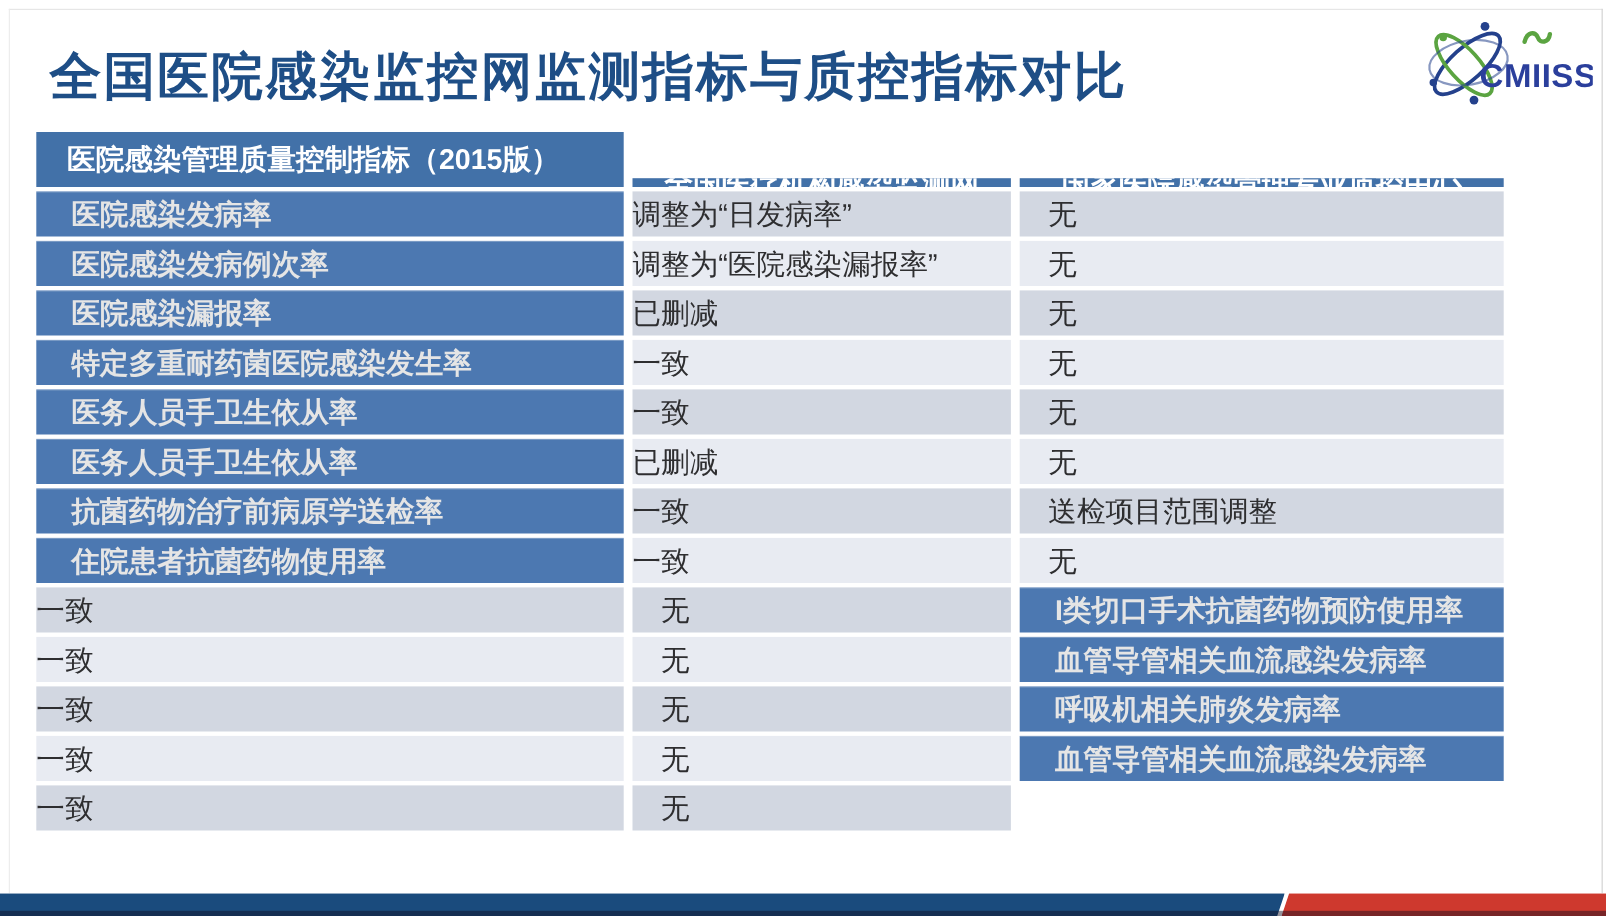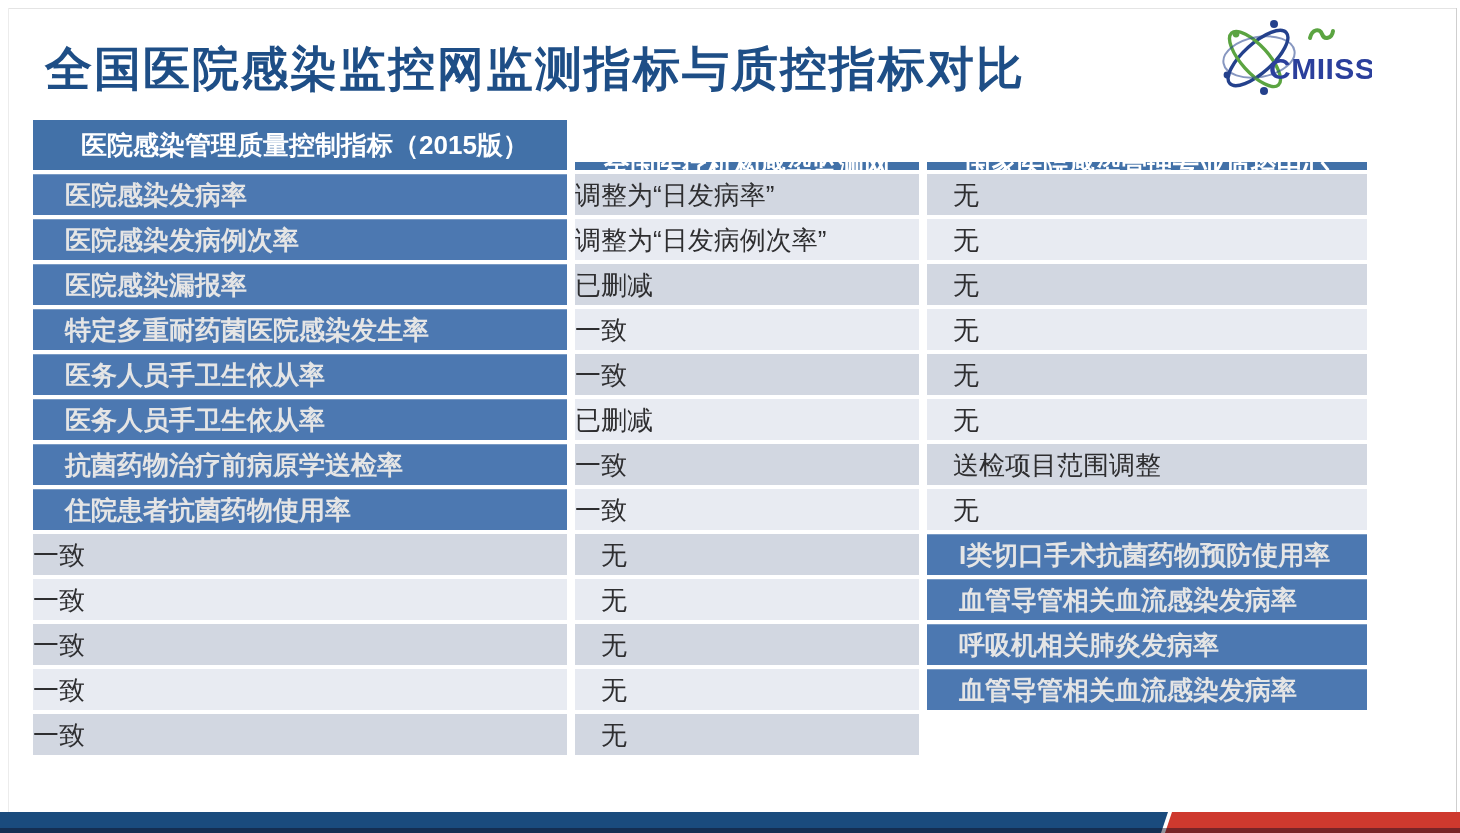--- a/index.html
+++ b/index.html
@@ -11,36 +11,36 @@
   .frame-top{position:absolute;left:8px;right:3px;top:8px;height:1px;background:#e4e4e4;}
   .frame-left{position:absolute;left:8px;top:8px;bottom:21px;width:1px;background:#ececec;}
   .frame-right{position:absolute;right:3px;top:8px;bottom:21px;width:1px;background:#cfcfcf;}
 
   .title{
     position:absolute;left:33px;top:28px;margin:12px;
     font-size:47px;line-height:58px;font-weight:800;letter-spacing:2px;
     color:#1e4e86;white-space:nowrap;
   }
 
-  .logo{position:absolute;left:1212px;top:12px;width:160px;height:92px;}
+  .logo{position:absolute;left:1288px;top:12px;width:160px;height:92px;}
 
   
   .table{
     position:absolute;left:33px;top:120px;
     display:grid;
     grid-template-columns:534px 344px 440px;
     grid-template-rows:50px;
     grid-auto-rows:41px;
     column-gap:8px;row-gap:4px;
   }
   .cell{display:flex;align-items:center;font-size:26px;line-height:1;white-space:nowrap;overflow:hidden;}
   .th{
     background:#4271a8;color:#ffffff;font-weight:700;
   }
-  .th.c1{justify-content:flex-start;padding-left:48px;}
+  .th.c1{justify-content:flex-start;padding-left:28px;}
   .th.c2,.th.c3{justify-content:center;margin-top:42px;}
   .cell.left{
     background:#4c78b1;color:#e5e5e5;font-weight:700;padding-left:32px;
     box-shadow:inset 0 1px 0 rgba(255,255,255,0.25);
   }
   .cell.mid{color:#2e2e30;}
   .cell.right{padding-left:26px;color:#2e2e30;}
   .shade-dark{background:#d2d7e1;}
   .shade-light{background:#e8ebf2;}
   .red{color:#cf2522;font-weight:400;}
@@ -84,21 +84,21 @@
   <div class="table">
     <div class="cell th c1">医院感染管理质量控制指标（2015版）</div>
     <div class="cell th c2">全国医疗机构感染监测网</div>
     <div class="cell th c3">国家医院感染管理专业质控中心</div>
 
   <div class="cell left">医院感染发病率</div>
   <div class="cell mid shade-dark">调整为“日发病率”</div>
   <div class="cell right shade-dark">无</div>
 
   <div class="cell left">医院感染发病例次率</div>
-  <div class="cell mid shade-light">调整为“日发病例次率”</div>
+  <div class="cell mid shade-light">调整为“医院感染漏报率”</div>
   <div class="cell right shade-light">无</div>
 
   <div class="cell left">医院感染漏报率</div>
   <div class="cell mid red shade-dark">已删减</div>
   <div class="cell right shade-dark">无</div>
 
   <div class="cell left">特定多重耐药菌医院感染发生率</div>
   <div class="cell mid shade-light">一致</div>
   <div class="cell right shade-light">无</div>
 

